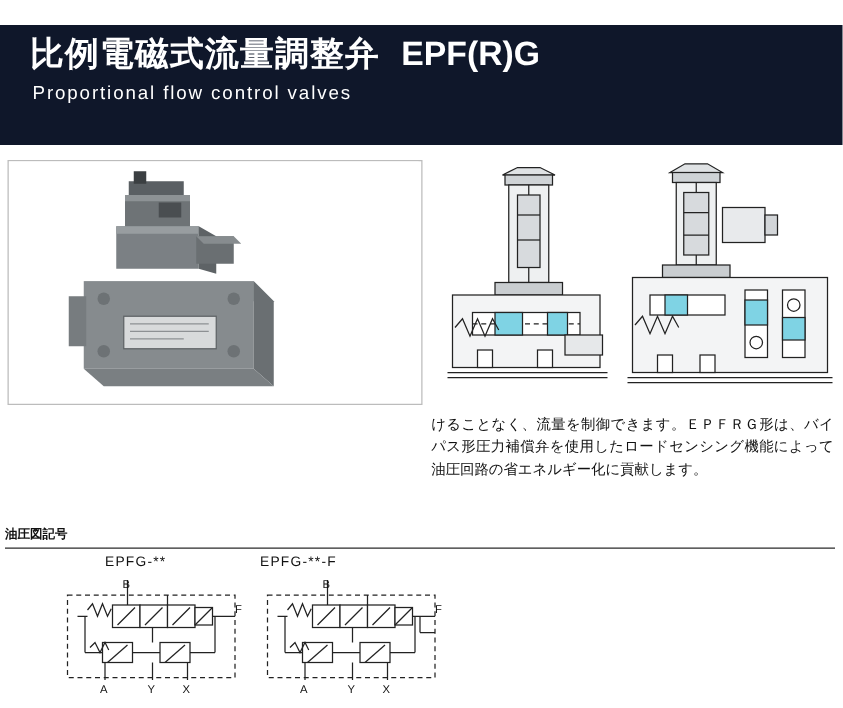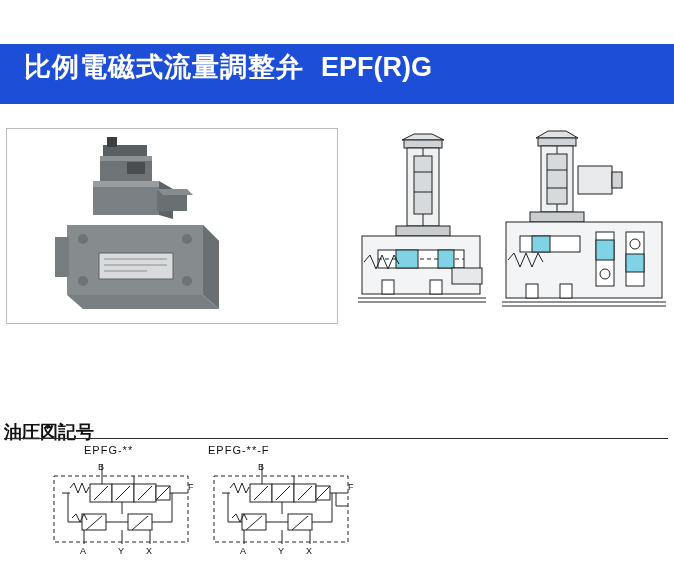--- a/index.html
+++ b/index.html
@@ -7,22 +7,22 @@
     width:674px;height:566px;
     background:#ffffff;
     font-family:"Liberation Sans", sans-serif;
     color:#111;
     overflow:hidden;
   }
   .page{position:relative;width:674px;height:566px;}
 
   
   .header{
-    position:absolute;left:0;top:44px;width:674px;height:60px;
-    background:#1d4ed8;
+    position:absolute;left:0;top:20px;width:674px;height:96px;
+    background:#0f172a;
   }
   .header-inner{
     position:absolute;left:24px;top:0;right:0;height:80px;
   }
   .title-jp{
     position:absolute;left:0;top:5px;
     font-size:27px;font-weight:bold;color:#ffffff;
     letter-spacing:1px;
     white-space:nowrap;
   }
@@ -52,21 +52,21 @@
   }
   .col-right{
     position:absolute;left:345px;top:332px;width:322px;
     font-size:11.5px;line-height:1.55;color:#111;
     text-align:justify;
   }
 
   
   .sec-head{
     position:absolute;left:4px;top:420px;
-    font-size:18px;font-weight:bold;color:#111;
+    font-size:10px;font-weight:bold;color:#111;
   }
   .sec-rule{
     position:absolute;left:4px;top:438px;width:664px;height:1px;
     background:#2b2b2b;
   }
   .sym-label{
     position:absolute;font-size:11px;color:#111;letter-spacing:1px;
     white-space:nowrap;
   }
   .sym1{left:48px;top:444px;padding-left:36px;}
@@ -78,20 +78,21 @@
 </head>
 <body>
 
 <div class="page">
 
   <div class="header">
     <div class="header-inner">
       <div class="title-jp">
         <span>比例電磁式流量調整弁</span><span>&nbsp;&nbsp;</span><span class="code">EPF(R)G</span>
       </div>
+      <div class="title-en">Proportional flow control valves</div>
     </div>
   </div>
 
   <div class="photo-box">
     <svg width="328" height="192" viewBox="0 0 328 192">
       <rect x="0" y="0" width="328" height="192" fill="#ffffff"></rect>
 
       <rect x="96" y="16" width="44" height="12" fill="#5a5f63"></rect>
       <rect x="100" y="8" width="10" height="10" fill="#3b3f42"></rect>
       <rect x="93" y="27" width="52" height="26" fill="#6e7376"></rect>
@@ -195,20 +196,21 @@
 
         <rect x="26" y="156" width="12" height="14" fill="#ffffff"></rect>
         <rect x="60" y="156" width="12" height="14" fill="#ffffff"></rect>
 
         <line x1="2" y1="174" x2="166" y2="174"></line>
         <line x1="2" y1="178" x2="166" y2="178"></line>
       </g>
     </svg>
   </div>
 
+  <div class="col-right">けることなく、流量を制御できます。ＥＰＦＲＧ形は、バイパス形圧力補償弁を使用したロードセンシング機能によって油圧回路の省エネルギー化に貢献します。</div>
 
   <div class="sec-head">油圧図記号</div>
   <div class="sec-rule"></div>
 
   <div class="sym-label sym1">EPFG-**</div>
   <div class="sym1-box">
     <svg width="148" height="94" viewBox="0 0 148 94">
       <g stroke="#222" fill="none" stroke-width="1">
 
         <line x1="54" y1="2" x2="54" y2="14"></line>

